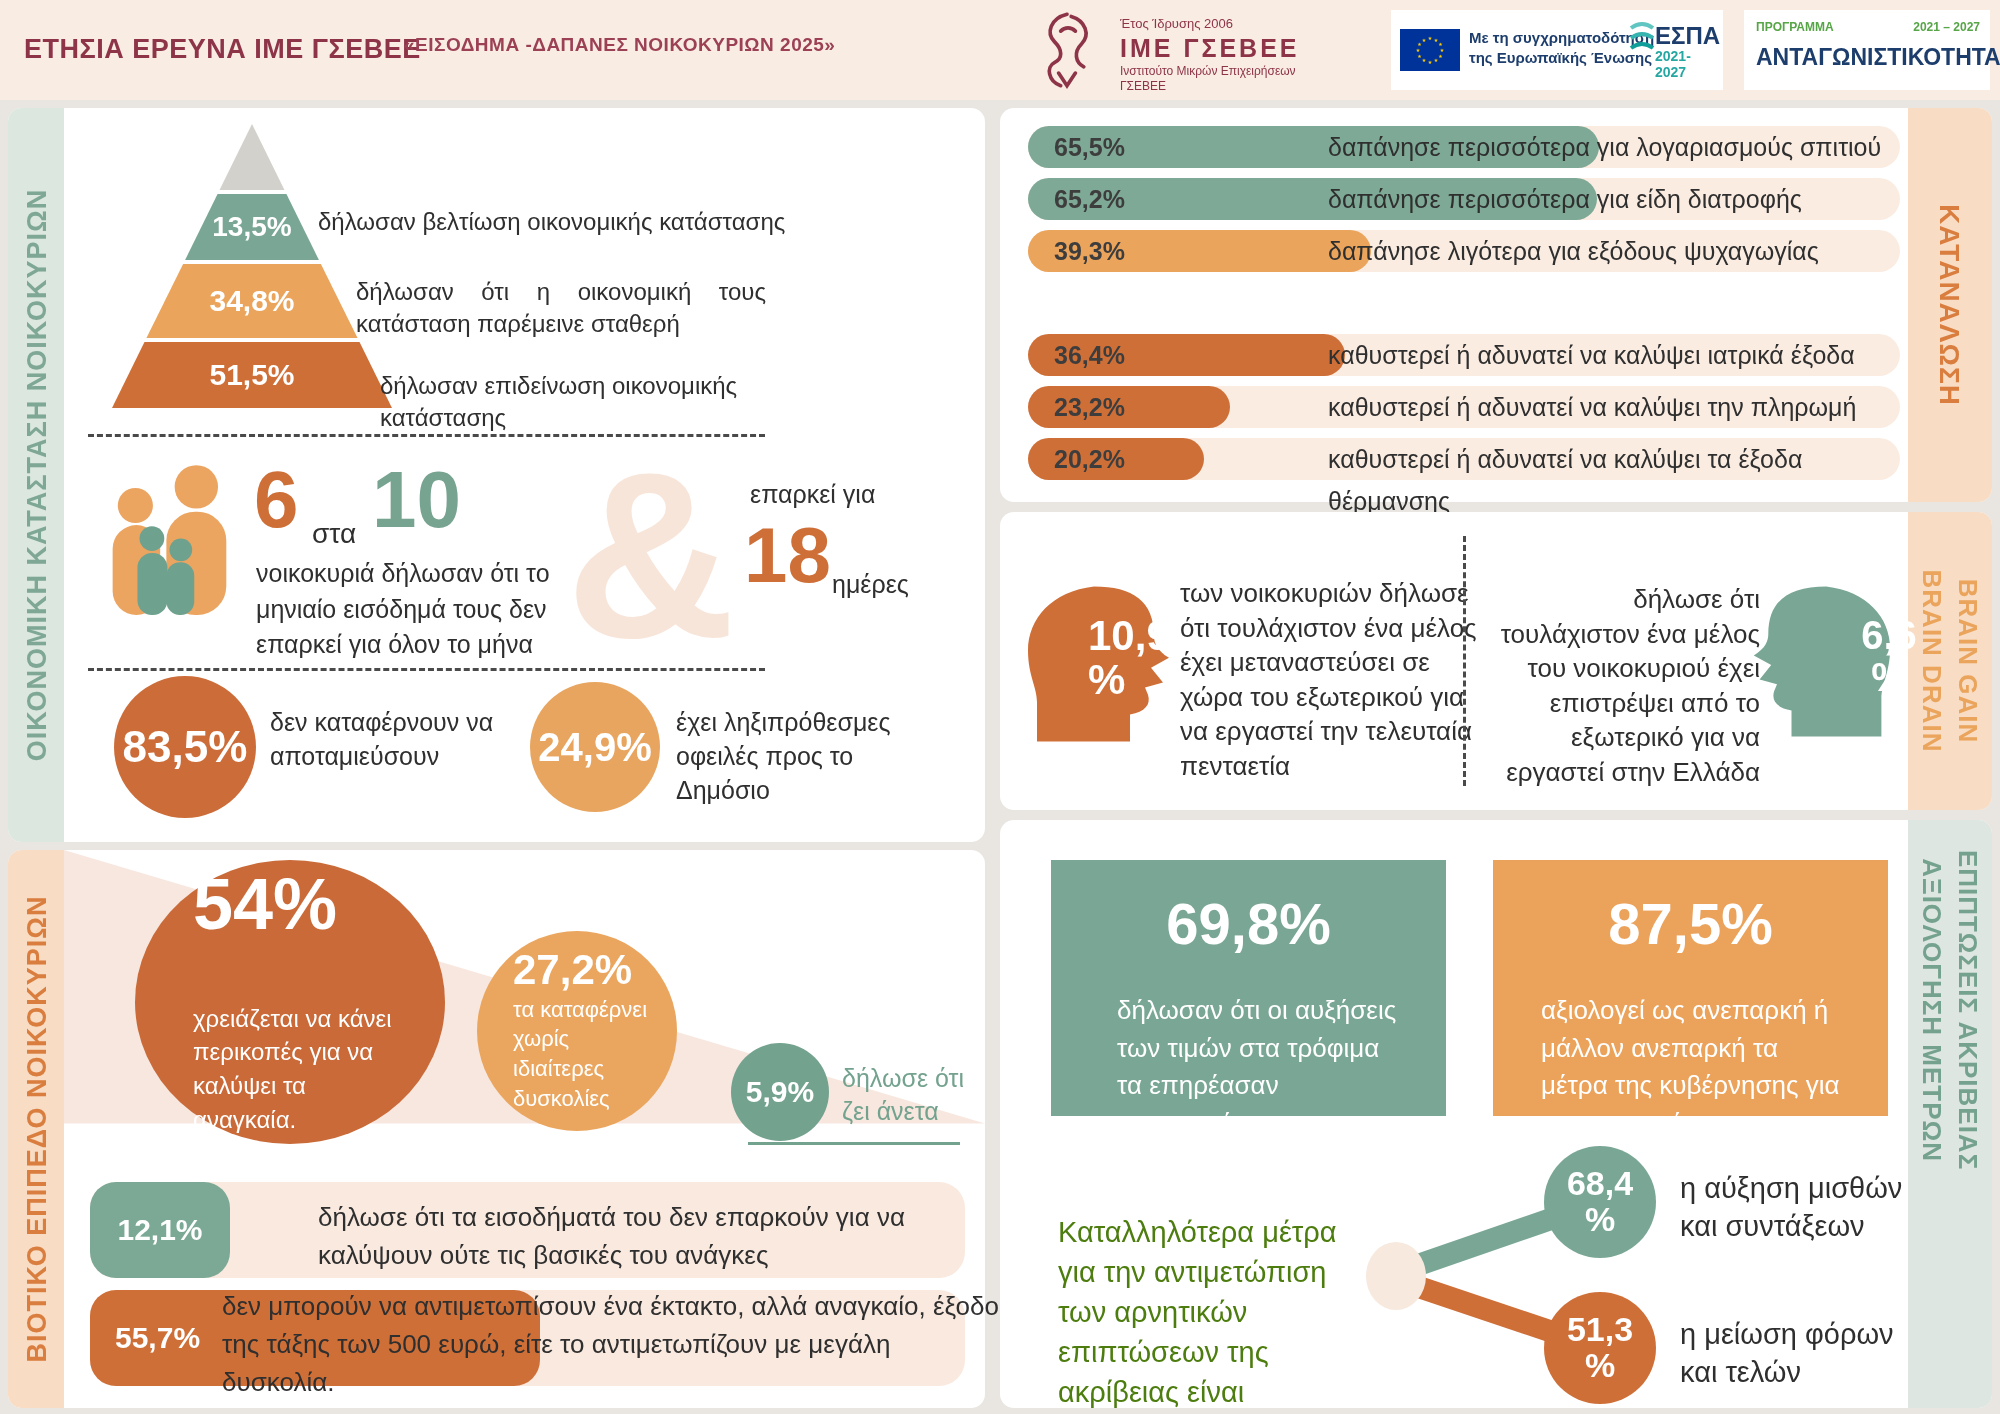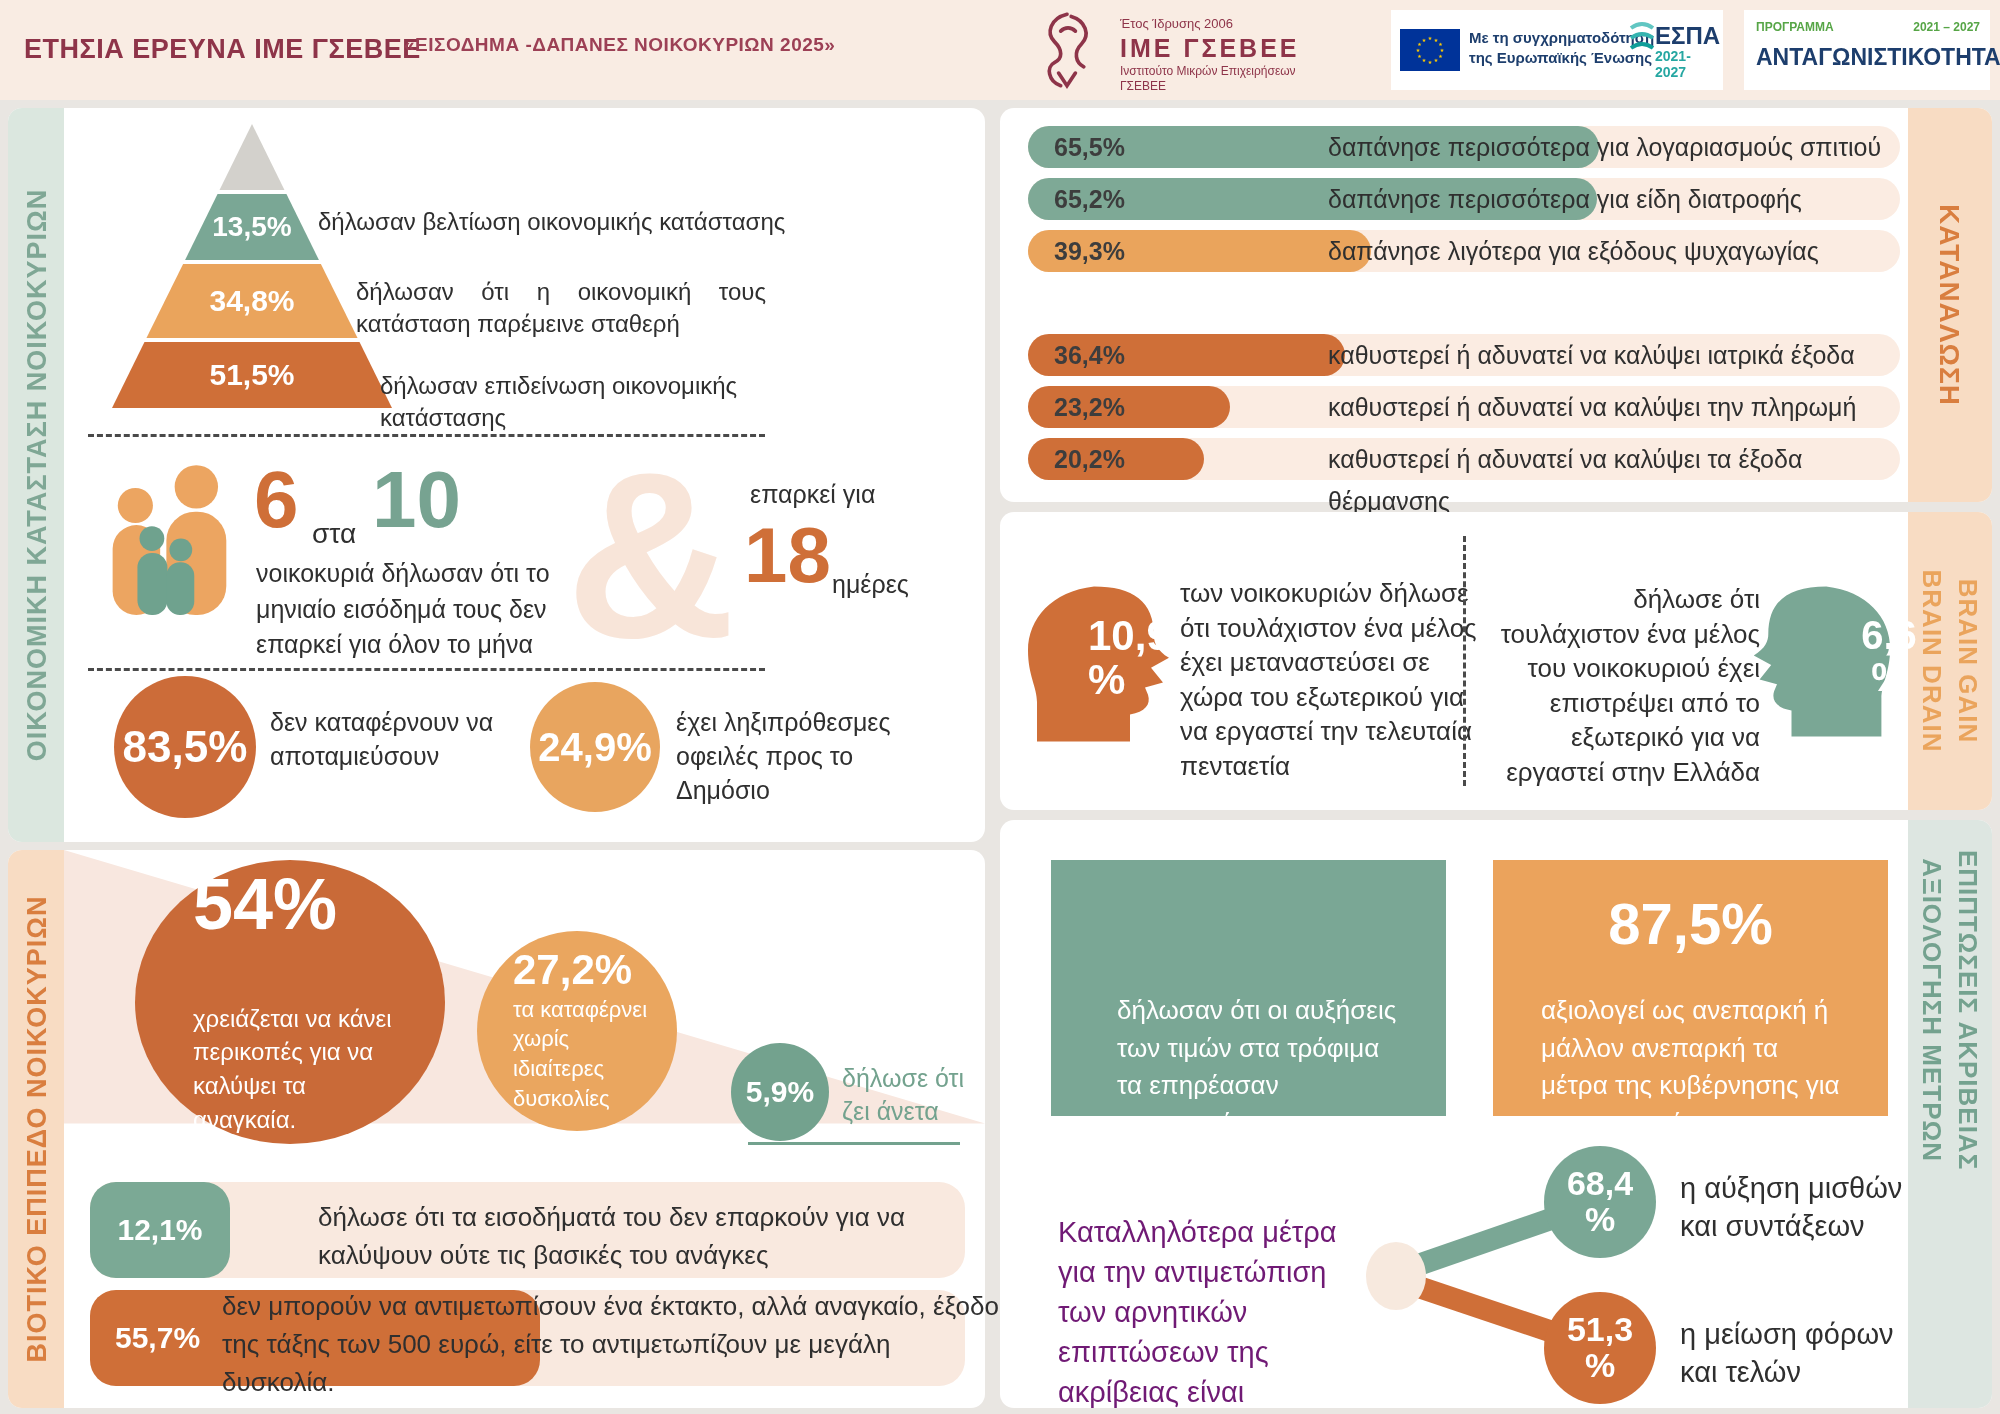--- a/index.html
+++ b/index.html
@@ -298,28 +298,29 @@
   </div>
 
   <div class="panel" id="p-inflation" style="left:1000px; top:820px; width:992px; height:588px;">
     <div class="strip-right sagegrey"></div>
     <div class="vlabel-down2 t-sgreen" style="left:986px; top:30px;">
       <div>ΕΠΙΠΤΩΣΕΙΣ ΑΚΡΙΒΕΙΑΣ</div>
       <div>ΑΞΙΟΛΟΓΗΣΗ ΜΕΤΡΩΝ</div>
     </div>
 
     <div class="big-box" style="left:51px; background:#7aa795;">
+      <div class="big-box-value">69,8%</div>
       <div class="big-box-text" style="left:66px; width:280px;">δήλωσαν ότι οι αυξήσεις των τιμών στα τρόφιμα τα επηρέασαν σημαντικά</div>
     </div>
     <div class="big-box" style="left:493px; background:#eba35c;">
       <div class="big-box-value">87,5%</div>
       <div class="big-box-text" style="left:48px; width:310px;">αξιολογεί ως ανεπαρκή ή μάλλον ανεπαρκή τα μέτρα της κυβέρνησης για την αντιμετώπιση της ακρίβειας.</div>
     </div>
 
-    <div class="abs" style="left:58px; top:392px; width:310px; font-size:29px; line-height:1.38; color:#701a75;">Καταλληλότερα μέτρα για την αντιμετώπιση των αρνητικών επιπτώσεων της ακρίβειας είναι</div>
+    <div class="abs" style="left:58px; top:392px; width:310px; font-size:29px; line-height:1.38; color:#4d7c0f;">Καταλληλότερα μέτρα για την αντιμετώπιση των αρνητικών επιπτώσεων της ακρίβειας είναι</div>
 
     <svg width="992" height="588" viewBox="0 0 992 588" style="position:absolute; left:0; top:0; pointer-events:none;">
       <line x1="398" y1="452" x2="600" y2="382" stroke="#7aa795" stroke-width="22"></line>
       <line x1="398" y1="460" x2="600" y2="528" stroke="#cf6f38" stroke-width="22"></line>
       <ellipse cx="396" cy="456" rx="30" ry="34" fill="#f7e9de"></ellipse>
     </svg>
 
     <div class="measure-circle" style="left:544px; top:326px; background:#7aa795;justify-content:center;">
       <div>68,4</div>
       <div>%</div>

